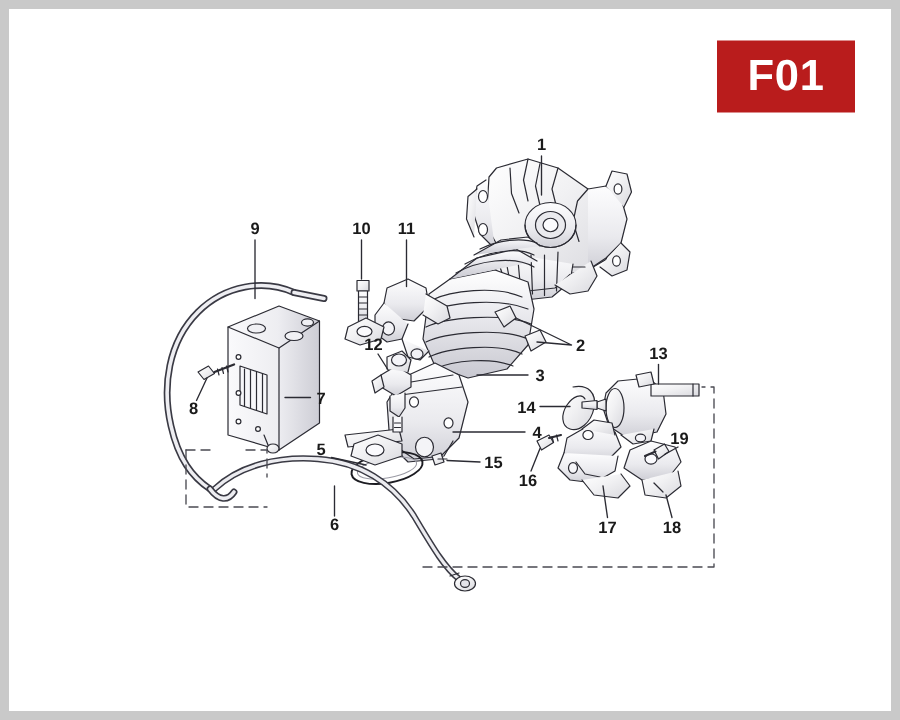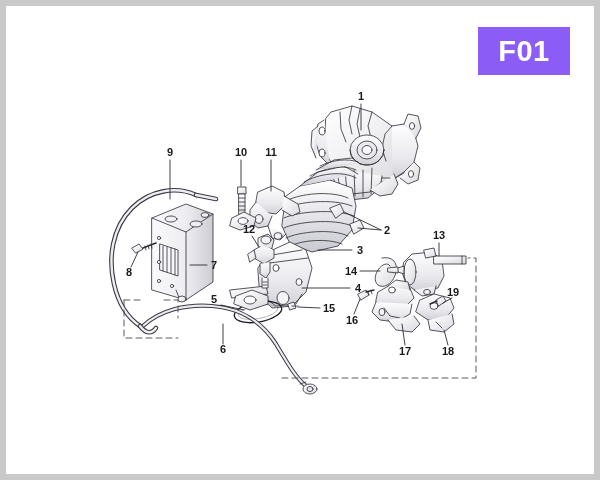--- a/index.html
+++ b/index.html
@@ -36,21 +36,21 @@
     border: 1px solid #ffffff;
     pointer-events: none;
   }
   
   #badge {
     position: absolute;
     left: 478px;
     top: 27px;
     width: 92px;
     height: 48px;
-    background: #8b5cf6;
+    background: #b91c1c;
     display: flex;
     align-items: center;
     justify-content: center;
     color: #ffffff;
     font-size: 29px;
     font-weight: bold;
     letter-spacing: 0.5px;
     font-family: "Liberation Sans", sans-serif;
   }
   #diagram {

